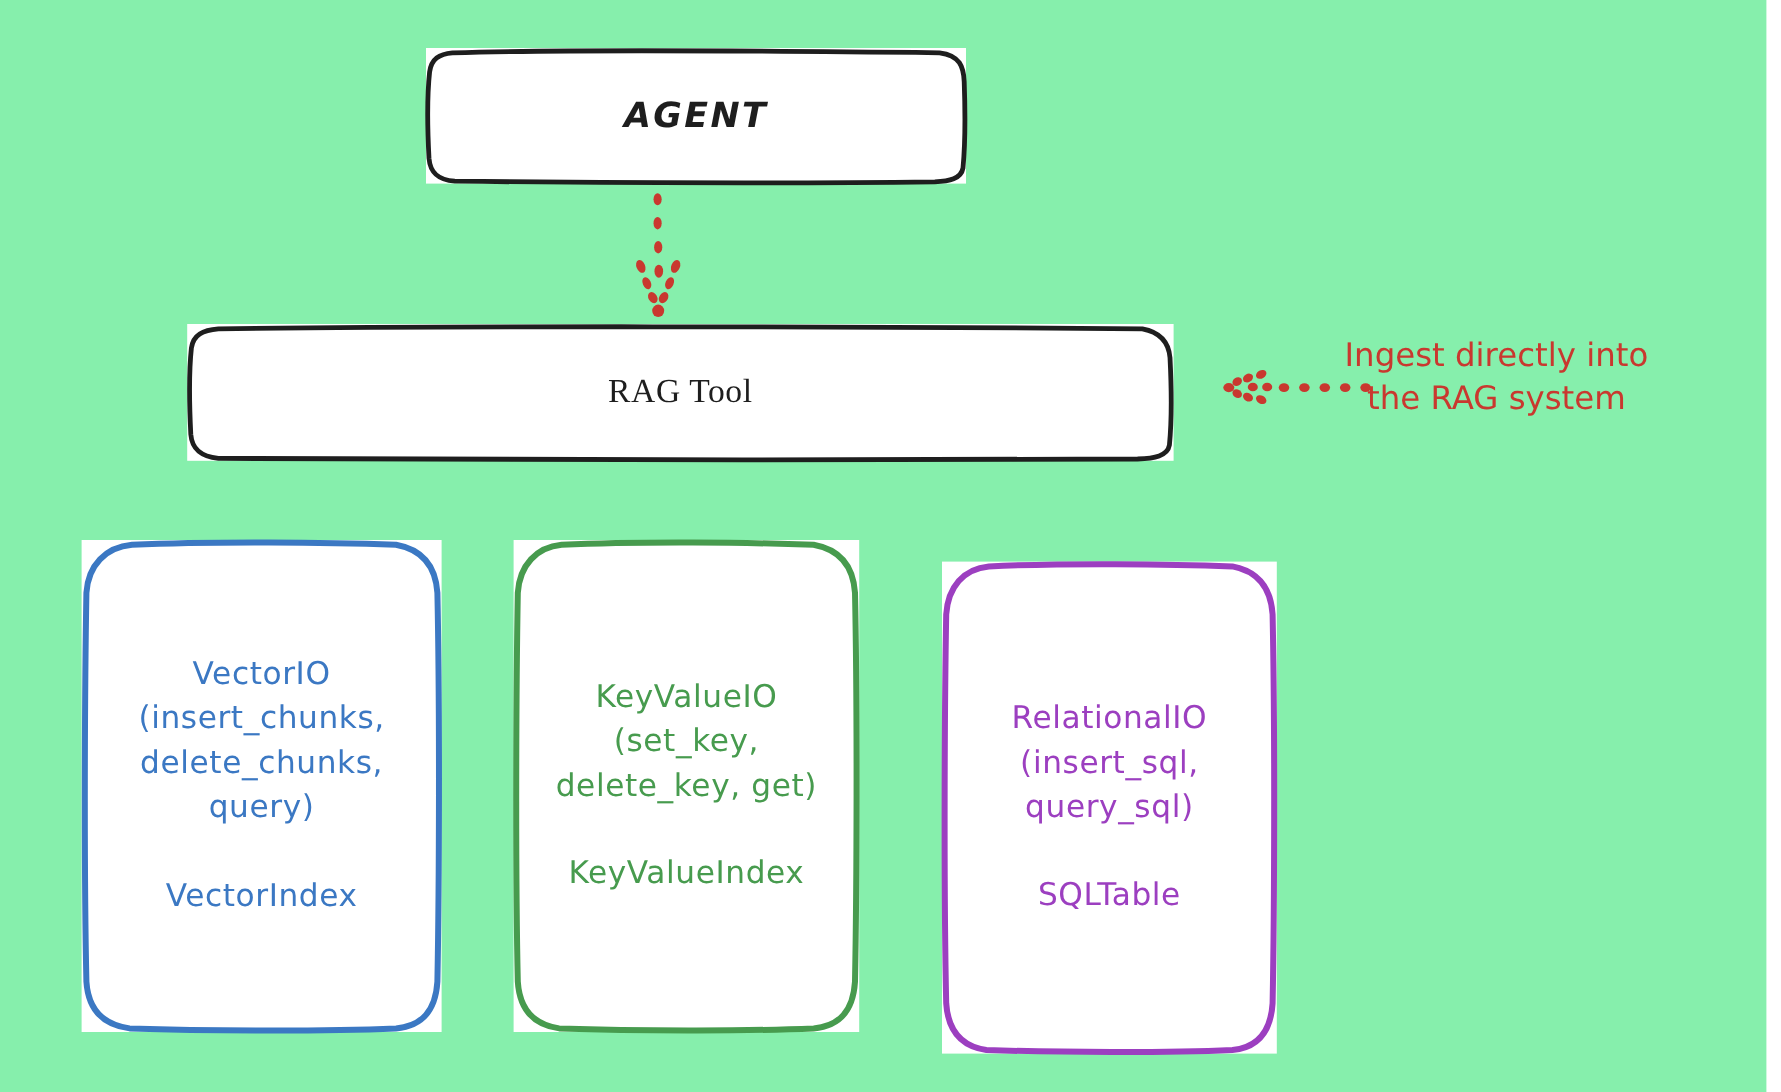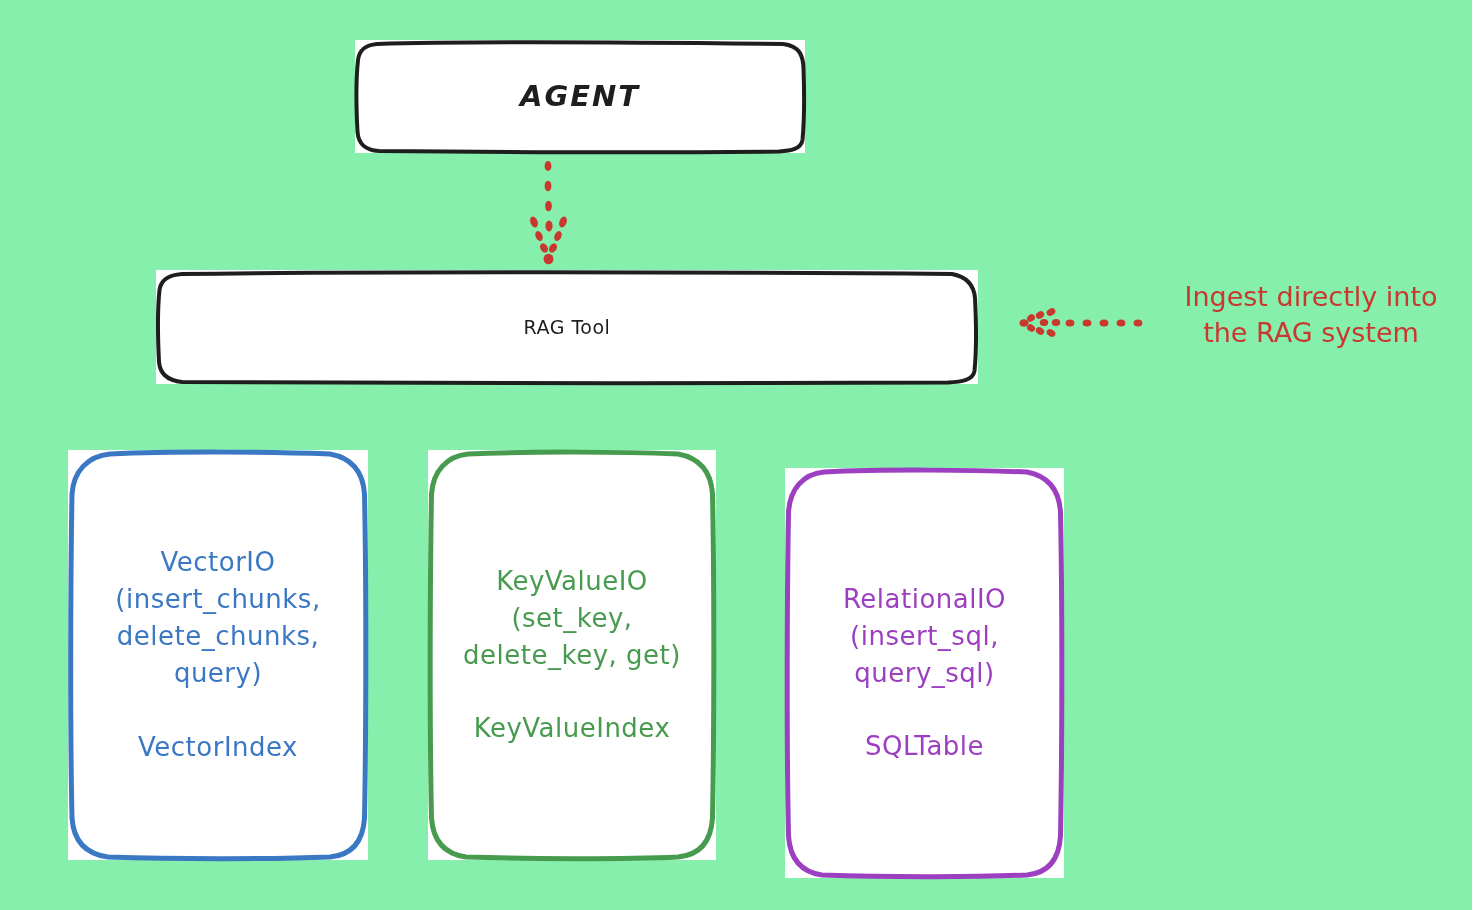--- a/index.html
+++ b/index.html
@@ -50,23 +50,24 @@
   }
 
   
   #ragtool-node {
     left: 156px;
     top: 270px;
     width: 822px;
     height: 114px;
   }
   #ragtool-node .node-label {
-    font-size: 19px;
+    font-size: 28px;
     color: #1e1e1e;
     font-weight: 500;
+    font-family: Liberation Serif, serif;
   }
 
   
   #vectorio-node   { left: 68px;  top: 450px; width: 300px; height: 410px; }
   #keyvalueio-node { left: 428px; top: 450px; width: 288px; height: 410px; }
   #relationalio-node { left: 785px; top: 468px; width: 279px; height: 410px; }
 
   #vectorio-node .node-label,
   #keyvalueio-node .node-label,
   #relationalio-node .node-label {
@@ -95,21 +96,21 @@
   .arrow-svg {
     position: absolute;
     overflow: visible;
   }
   #agent-to-rag-arrow { left: 500px; top: 160px; width: 110px; height: 110px; }
   #ingest-arrow       { left: 1020px; top: 298px; width: 125px; height: 50px; }
 
   
   #ingest-note {
     position: absolute;
-    left: 1146px;
+    left: 1082px;
     top: 279px;
     width: 330px;
     color: #c9382f;
     font-size: 27px;
     font-weight: 500;
     line-height: 1.35;
     text-align: center;
     white-space: pre-line;
     font-family: "DejaVu Sans", sans-serif;
   }

